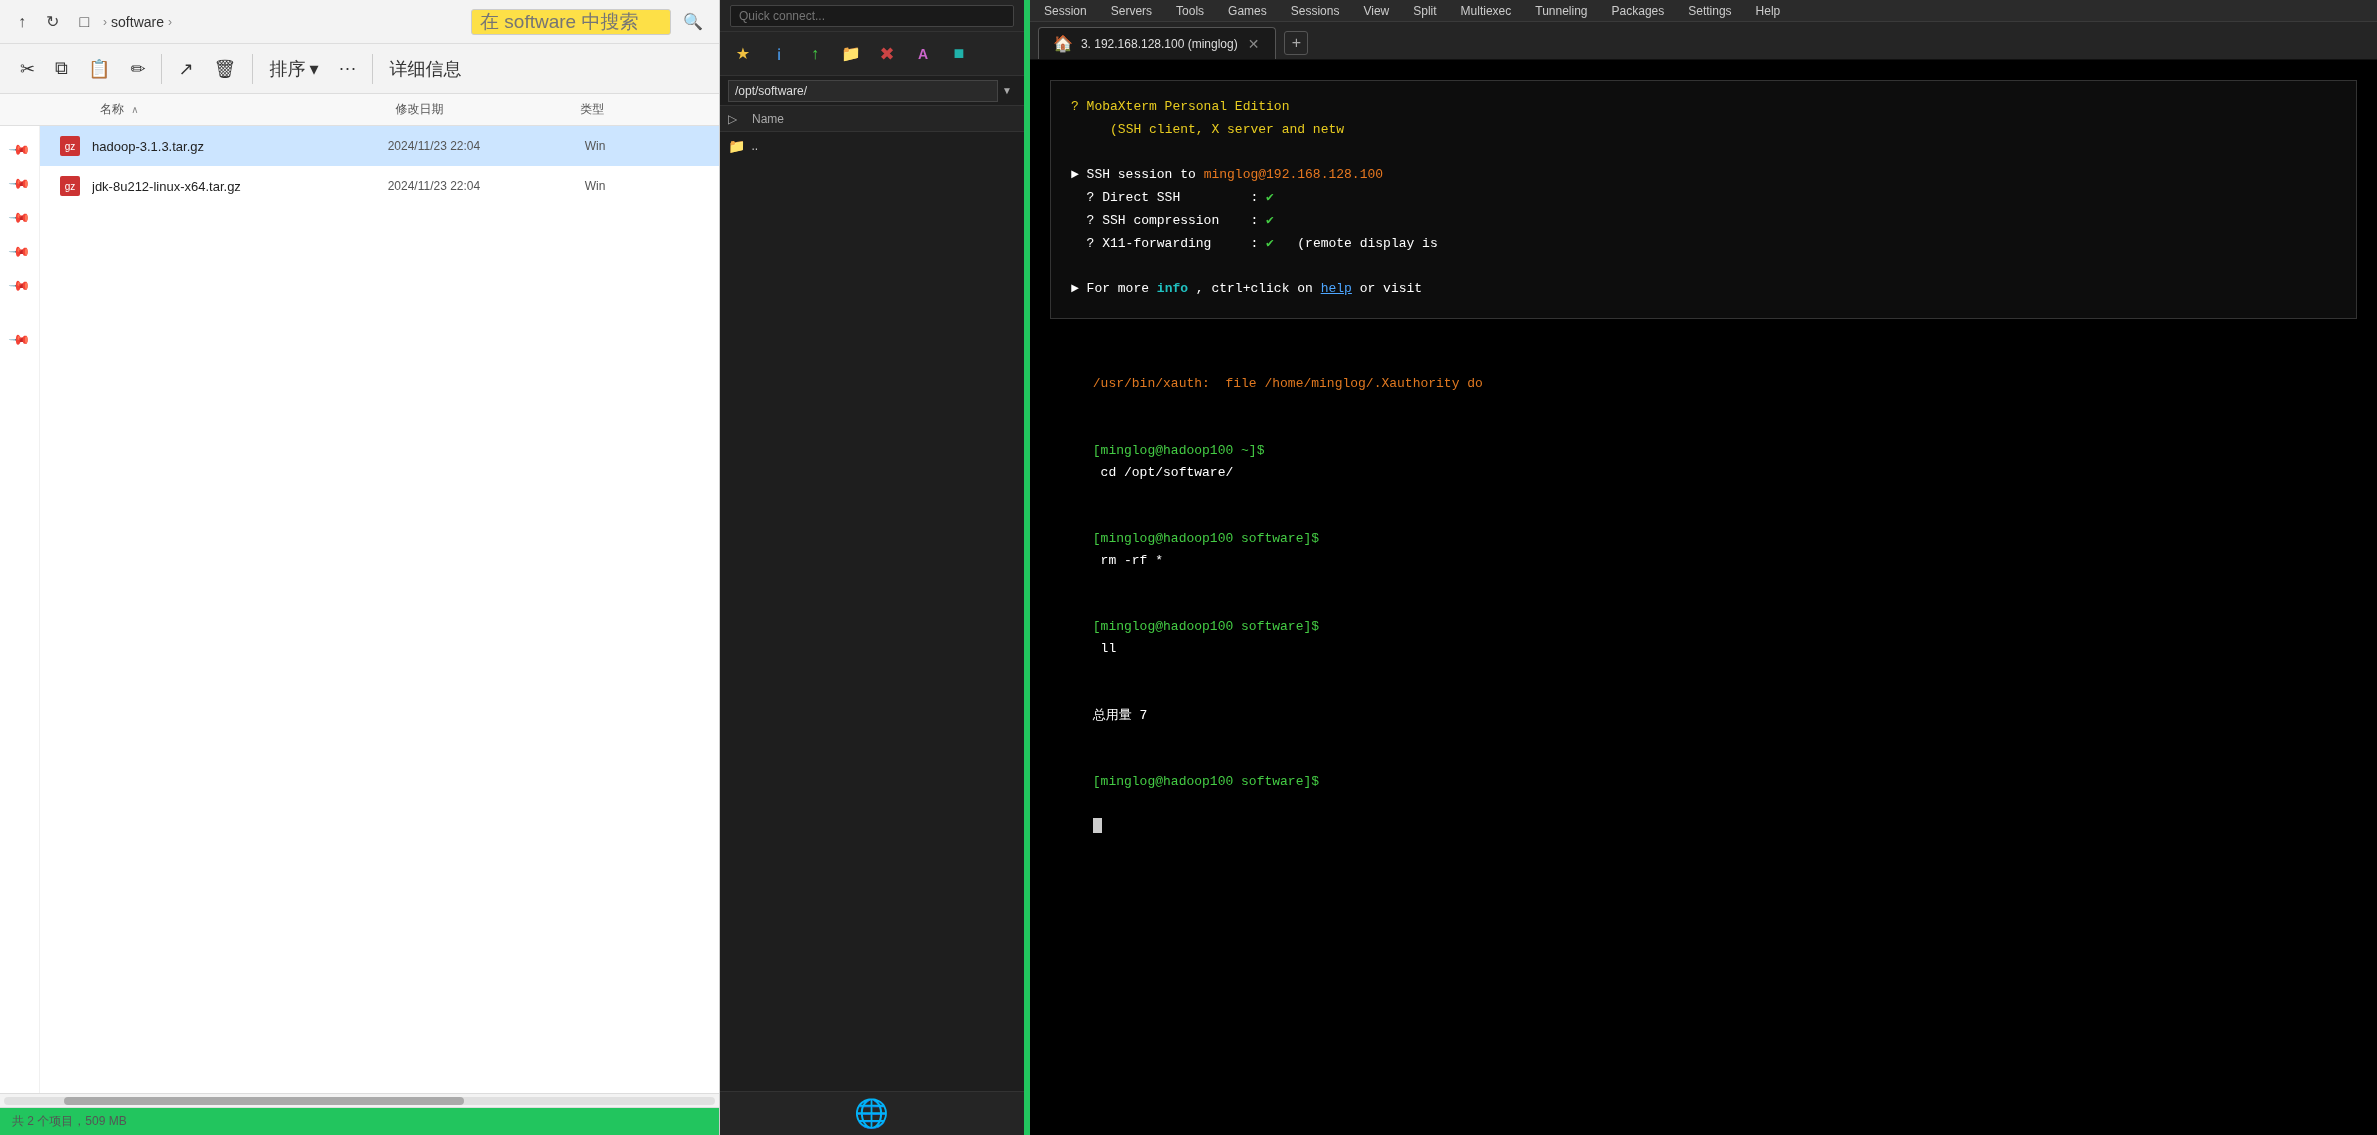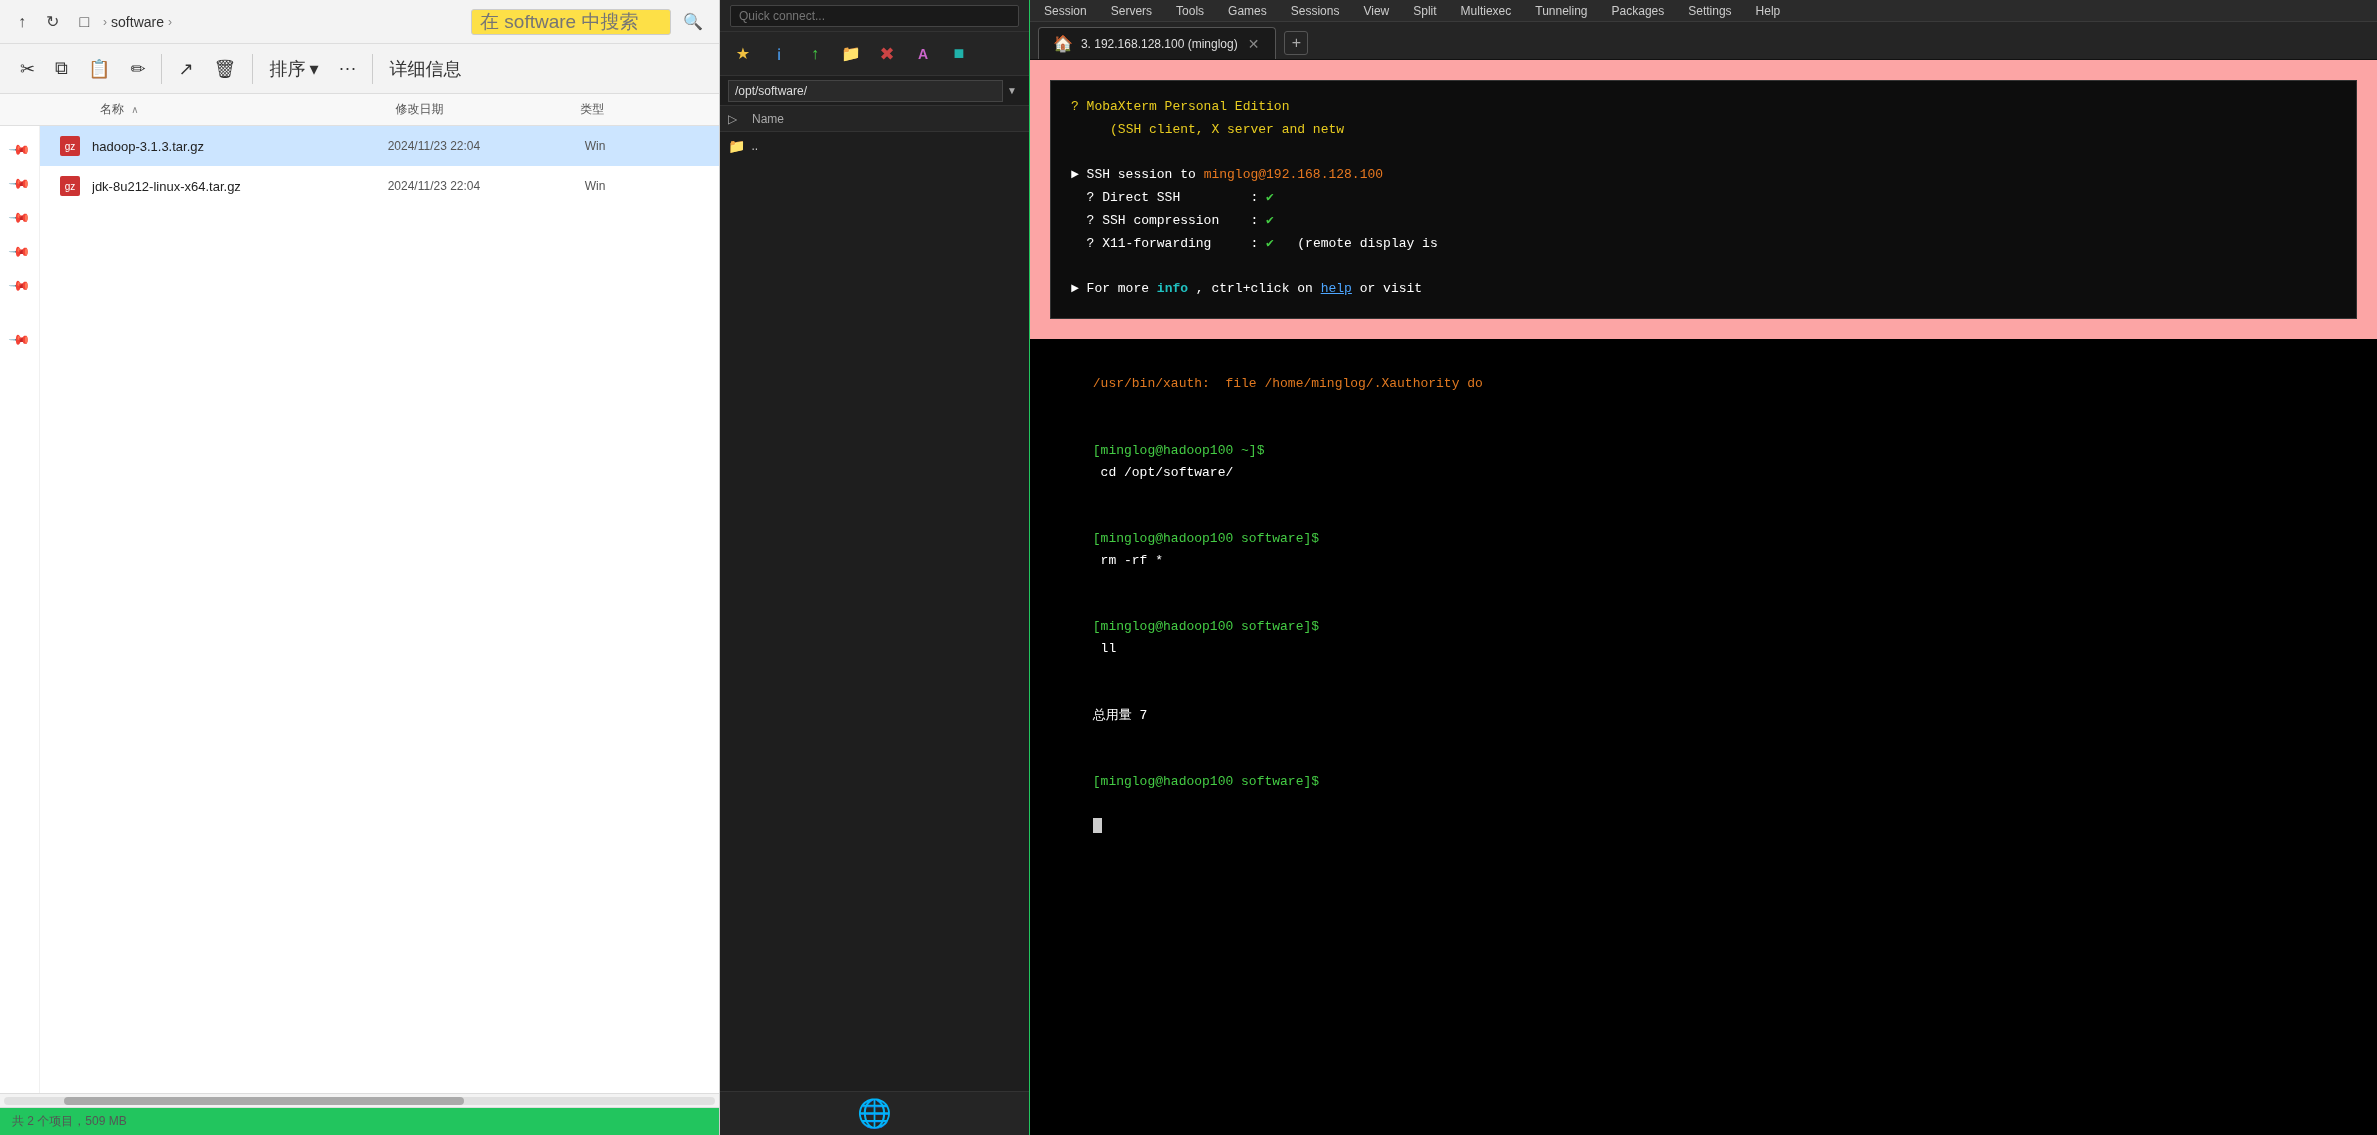--- a/index.html
+++ b/index.html
@@ -232,21 +232,21 @@
     }
 
     
     .mobaxterm-sftp {
       width: 310px;
       height: 1135px;
       background: #1e1e1e;
       display: flex;
       flex-direction: column;
       flex-shrink: 0;
-      border-right: 1px solid #22c55e;
+      border-right: 6px solid #22c55e;
     }
 
     .sftp-quickconnect {
       height: 32px;
       background: #252525;
       display: flex;
       align-items: center;
       padding: 0 10px;
       border-bottom: 1px solid #333;
     }
@@ -357,21 +357,21 @@
     }
     .sftp-globe {
       font-size: 28px;
       color: #e8a020;
     }
 
     
     .mobaxterm-terminal {
       flex: 1;
       height: 1135px;
-      background: #fca5a5;
+      background: #000000;
       display: flex;
       flex-direction: column;
     }
 
     
     .terminal-menubar {
       height: 22px;
       background: #2b2b2b;
       display: flex;
       align-items: center;

